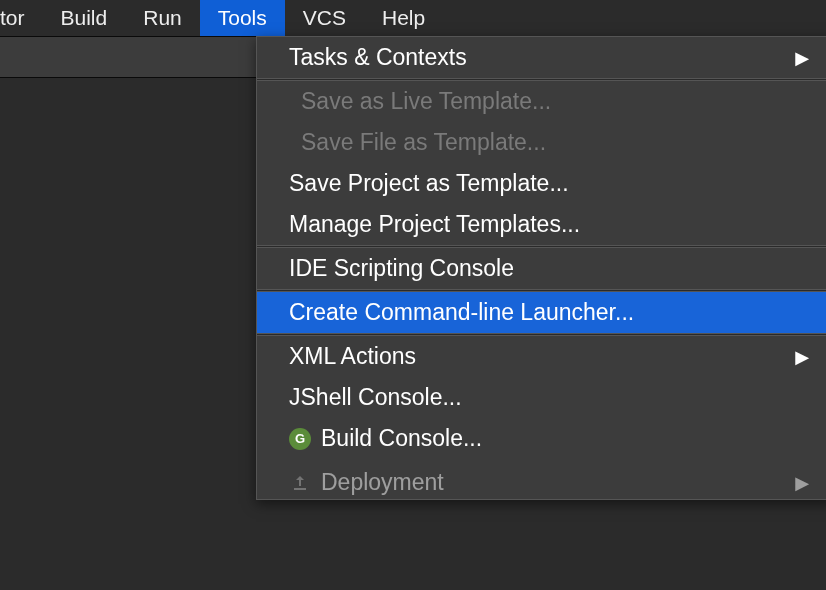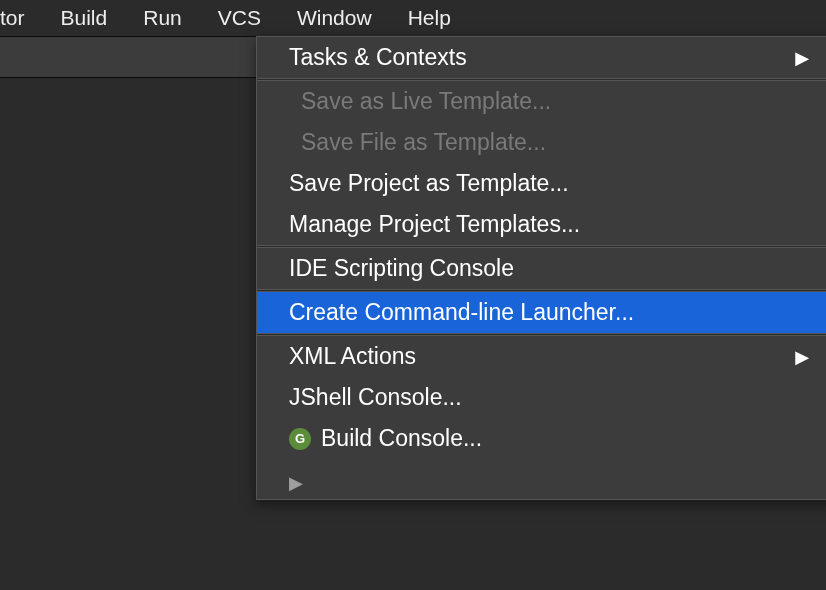--- a/index.html
+++ b/index.html
@@ -113,22 +113,22 @@
       opacity: 0.5;
     }
   </style>
 </head>
 <body>
 
 <div class="menubar">
   <div class="menubar-item partial">tor</div>
   <div class="menubar-item">Build</div>
   <div class="menubar-item">Run</div>
+  <div class="menubar-item selected">Tools</div>
   <div class="menubar-item">VCS</div>
-  <div class="menubar-item">Window</div>
   <div class="menubar-item">Help</div>
 </div>
 
 <div class="divider-bar"></div>
 <div class="content-area"></div>
 
 <div class="dropdown">
   <div class="dropdown-item">
     <span>Tasks &amp; Contexts</span>
     <span class="submenu-arrow">▶</span>
@@ -170,15 +170,23 @@
   <div class="dropdown-item">
     <span>JShell Console...</span>
   </div>
   <div class="dropdown-item">
     <span class="item-with-icon">
       <span class="groovy-badge">G</span>
       <span>Build Console...</span>
     </span>
   </div>
   <div class="dropdown-item cutoff" style="padding-bottom:0; overflow:hidden; max-height:20px;">
+    <span class="item-with-icon">
+      <span class="deploy-icon">
+        <svg width="18" height="18" viewBox="0 0 18 18">
+            <path d="M9 2 L13 6 L10 6 L10 12 L8 12 L8 6 L5 6 Z M3 14 L15 14 L15 16 L3 16 Z" fill="#aaa"></path>
+          </svg>
+      </span>
+      <span>Deployment</span>
+    </span>
     <span class="submenu-arrow">▶</span>
   </div>
 </div>
 
 </body></html>

